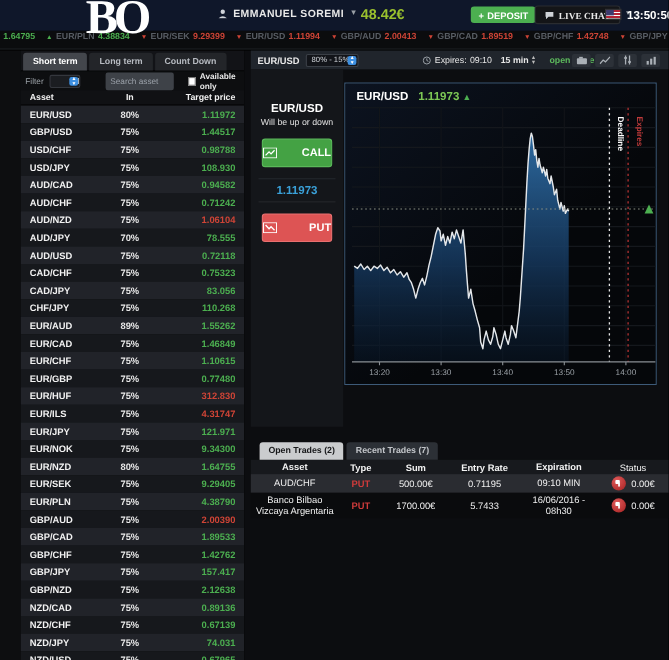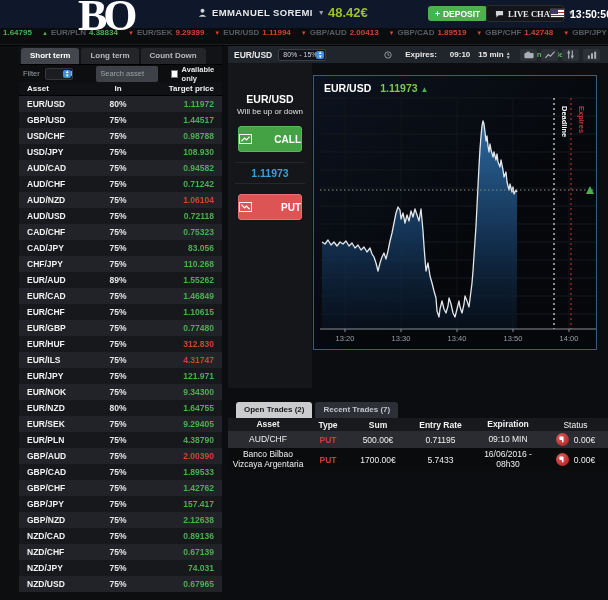--- a/index.html
+++ b/index.html
@@ -70,21 +70,21 @@
   .h-price{ width:76px; text-align:right; padding-right:8px; }
   
   .ctr { position:absolute; left:222px; top:46px; width:386px; height:554px; background:#0c0d10; }
   
   .tb { position:absolute; left:6px; top:0; width:380px; height:17px; background:#20252c;
         display:flex; align-items:center; font-size:8px; color:#e8e8e8; }
   .tb-pair { font-weight:bold; font-size:8.5px; margin-left:6px; }
   .tb-sel { position:relative; width:48px; height:12px; background:#121419; border:1px solid #3a3f46;
         border-radius:2px; font-size:7px; color:#cfd3d8; display:flex; align-items:center; padding-left:4px;
         margin-left:6px; cursor:pointer; }
-  .tb-exp { display:flex; align-items:center; gap:13px; margin-left:58px; font-weight:bold; }
+  .tb-exp { display:flex; align-items:center; gap:3px; margin-left:58px; font-weight:normal; }
   .tb-dur { display:flex; align-items:center; gap:2px; margin-left:8px; font-weight:bold; cursor:pointer; }
   .tb-dur .arr { font-size:5px; color:#bbb; line-height:4px; }
   .tb-open { color:#5cb85c; font-weight:bold; margin-left:12px; cursor:pointer; }
   .tb-icons { position:absolute; right:8px; top:2.5px; display:flex; gap:4px; }
   .tb-ic { width:17px; height:12px; background:#2c3138; border-radius:2px; display:flex;
            align-items:center; justify-content:center; cursor:pointer; }
   
   .side { position:absolute; left:6px; top:17px; width:84px; height:325px; background:#14161a; text-align:center; }
   .side-pair { margin-top:30px; font-size:10.5px; font-weight:bold; color:#fff; }
   .side-sub  { margin-top:2px; font-size:8px; color:#e0e0e0; }
@@ -218,20 +218,25 @@
         </div>
         <div class="arow">
           <span class="c-name">AUD/CHF</span>
           <span class="c-pct">75%</span>
           <span class="c-price up">0.71242</span>
         </div>
         <div class="arow">
           <span class="c-name">AUD/NZD</span>
           <span class="c-pct">75%</span>
           <span class="c-price down">1.06104</span>
+        </div>
+        <div class="arow">
+          <span class="c-name">AUD/JPY</span>
+          <span class="c-pct">70%</span>
+          <span class="c-price up">78.555</span>
         </div>
         <div class="arow">
           <span class="c-name">AUD/USD</span>
           <span class="c-pct">75%</span>
           <span class="c-price up">0.72118</span>
         </div>
         <div class="arow">
           <span class="c-name">CAD/CHF</span>
           <span class="c-pct">75%</span>
           <span class="c-price up">0.75323</span>

